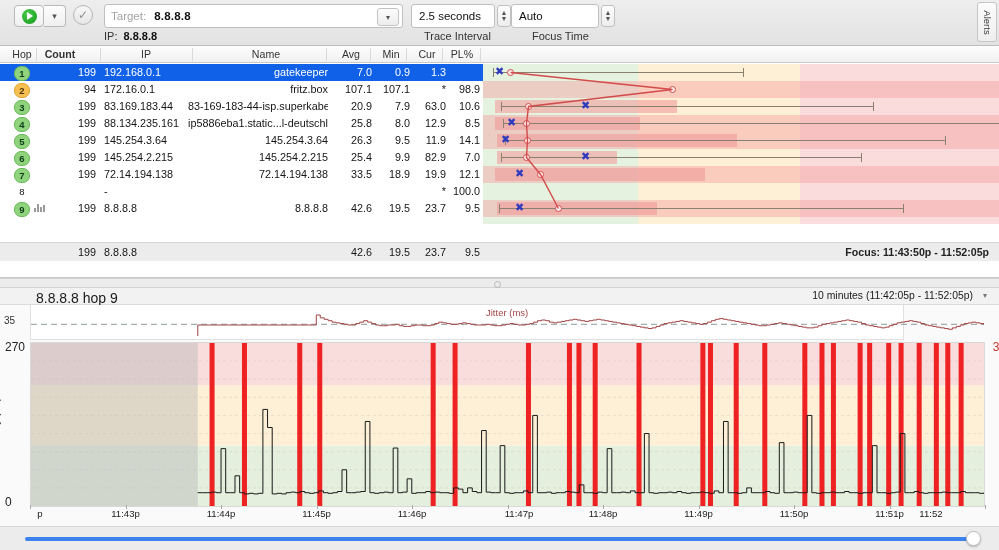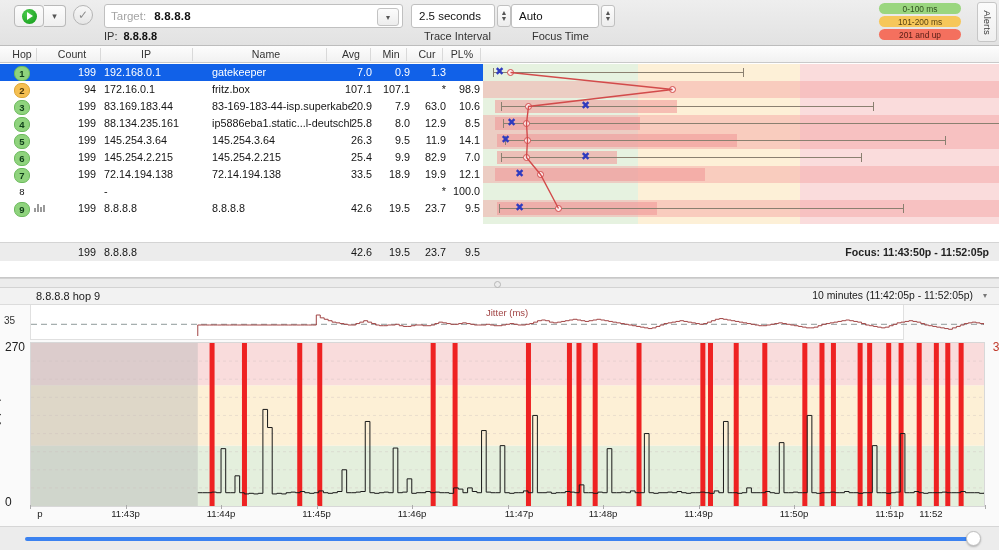--- a/index.html
+++ b/index.html
@@ -100,21 +100,21 @@
 
   .rows{position:absolute;left:0;top:18px;width:999px;}
   .row{position:relative;height:17px;width:999px;}
   .row.sel{background:#1161e8;}
   .row.sel .cell{color:#fff;}
   .cell{position:absolute;top:2px;font-size:10.8px;color:#151515;white-space:nowrap;overflow:hidden;}
   .c-hop{left:8px;width:28px;text-align:center;}
   .c-spark{left:28px;width:22px;text-align:center;}
   .c-count{left:40px;width:56px;text-align:right;}
   .c-ip{left:104px;width:84px;text-align:left;}
-  .c-name{left:212px;width:140px;text-align:left;}
+  .c-name{left:188px;width:140px;text-align:right;}
   .c-avg{left:330px;width:42px;text-align:right;}
   .c-min{left:372px;width:38px;text-align:right;}
   .c-cur{left:408px;width:38px;text-align:right;}
   .c-pl{left:444px;width:36px;text-align:right;}
 
   .badge{
     display:inline-block;width:14px;height:13px;line-height:13px;border-radius:7px;
     font-size:9.5px;text-align:center;font-weight:700;
   }
   .badge.g{background:#8fd37d;color:#11401b;border:1px solid #6bb95c;}
@@ -155,21 +155,21 @@
     border-top:1px solid #d3d3d3;border-bottom:1px solid #d3d3d3;box-sizing:border-box;
   }
   .sp-dot{
     position:absolute;left:494px;top:2px;width:7px;height:7px;border-radius:50%;
     border:1.5px solid #b6b6b6;box-sizing:border-box;
   }
 
   
   .lower{position:absolute;left:0;top:288px;width:999px;height:238px;background:#fafafa;}
   .lw-head{position:absolute;left:0;top:0;width:999px;height:17px;background:#f2f2f2;border-bottom:1px solid #dcdcdc;box-sizing:border-box;}
-  .lw-title{position:absolute;left:36px;top:2px;font-size:11px;color:#1a1a1a;}
+  .lw-title{position:absolute;left:36px;top:2px;font-size:14px;color:#1a1a1a;}
   .lw-range{position:absolute;right:26px;top:2px;font-size:10.4px;color:#1a1a1a;}
   .lw-range-caret{position:absolute;right:12px;top:3px;font-size:8px;color:#777;}
 
   .jitter{position:absolute;left:30px;top:17px;width:874px;height:35px;background:#fff;border:1px solid #e0e0e0;border-top:none;box-sizing:border-box;}
   .jit-label{position:absolute;left:-27px;top:10px;font-size:10px;color:#333;}
   .jit-name{position:absolute;left:455px;top:2px;font-size:9.5px;color:#a14444;}
 
   .mainchart{position:absolute;left:30px;top:54px;width:955px;height:165px;border:1px solid #d8d8d8;box-sizing:border-box;background:#fff;}
   .ytick{position:absolute;left:-26px;font-size:12px;color:#222;}
   .ylab-wrap{position:absolute;left:-24px;top:0;height:165px;width:14px;display:flex;align-items:center;justify-content:center;}
@@ -222,34 +222,29 @@
       <span>▲</span>
       <span>▼</span>
     </div>
 
     <div class="cap ip-cap">
       <span>IP:</span><b>8.8.8.8</b>
     </div>
     <div class="cap ti">Trace Interval</div>
     <div class="cap ft">Focus Time</div>
 
-    <div class="legend">
-      <div class="pill g">0-100 ms</div>
-      <div class="pill y">101-200 ms</div>
-      <div class="pill r">201 and up</div>
-    </div>
     <div class="alerts-tab">
       <span>Alerts</span>
     </div>
   </div>
 
   <div class="upper">
     <div class="thead" id="thead">
         <div class="th" style="left: 8px; width: 28px;">Hop</div>
-        <div class="th" style="left: 44px; width: 56px;">Count</div>
+        <div class="th" style="left: 32px; width: 56px; font-weight: bold;">Count</div>
         <div class="th" style="left: 104px; width: 84px;">IP</div>
         <div class="th" style="left: 196px; width: 140px;">Name</div>
         <div class="th" style="left: 330px; width: 42px;">Avg</div>
         <div class="th" style="left: 372px; width: 38px;">Min</div>
         <div class="th" style="left: 408px; width: 38px;">Cur</div>
         <div class="th" style="left: 444px; width: 36px;">PL%</div>
         <div class="th-div" style="left: 36px;"></div>
         <div class="th-div" style="left: 100px;"></div>
         <div class="th-div" style="left: 192px;"></div>
         <div class="th-div" style="left: 326px;"></div>

